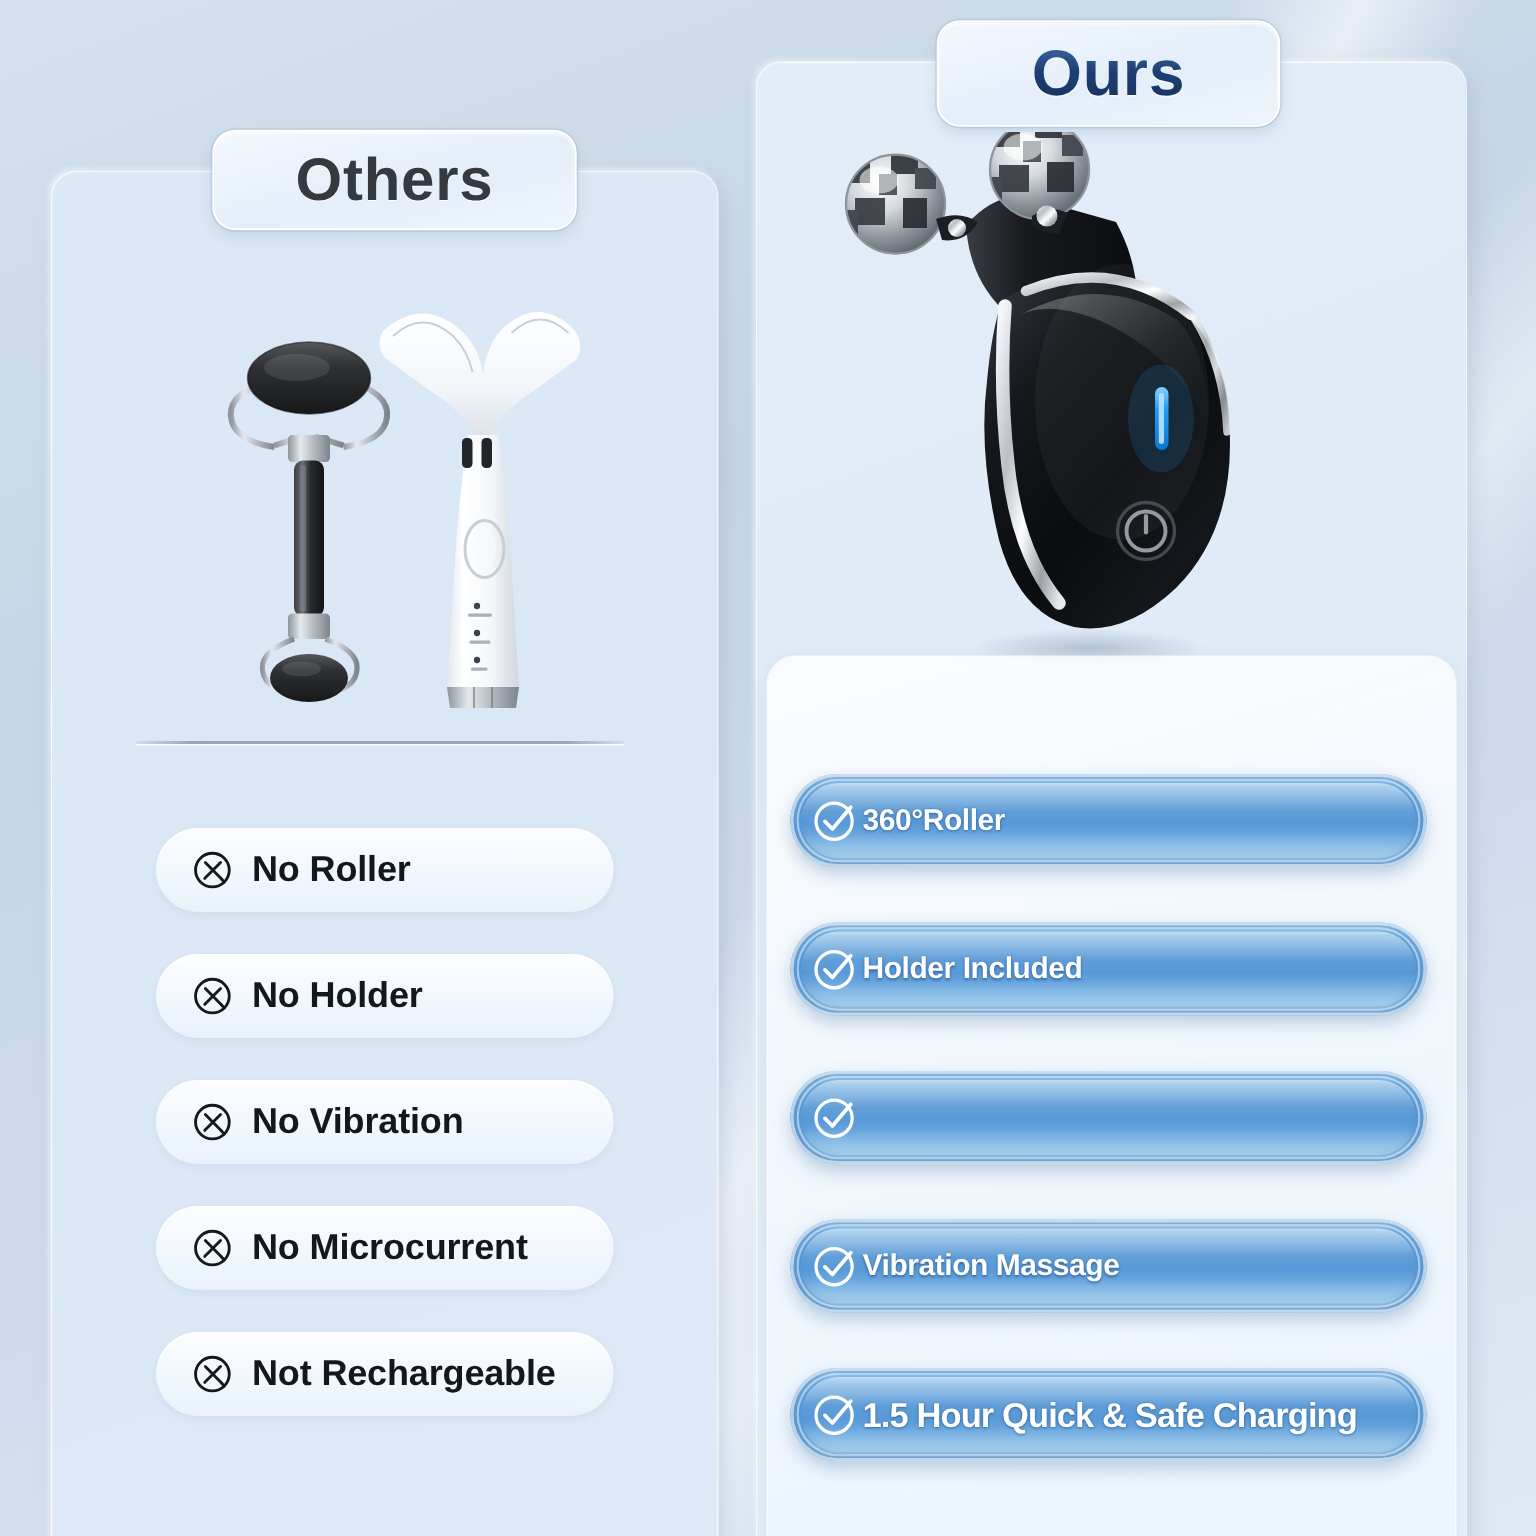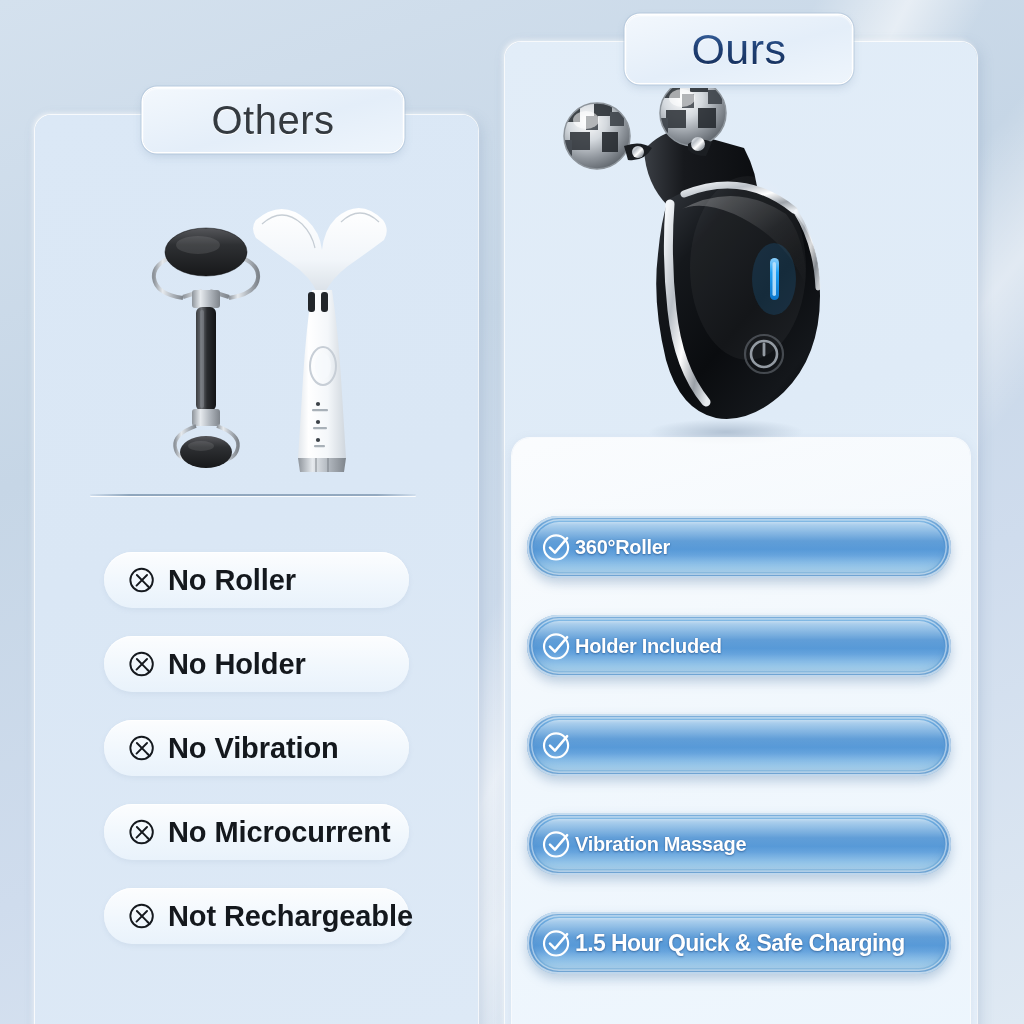--- a/index.html
+++ b/index.html
@@ -34,23 +34,23 @@
   
   .chip{
     position:absolute;display:flex;align-items:center;justify-content:center;
     border-radius:14px;
     background:linear-gradient(165deg,#f3f8fd 0%, #e4eef9 55%, #eef5fc 100%);
     box-shadow:0 0 0 1.5px #ffffff,
                0 0 0 2.5px rgba(168,190,214,.55),
                0 4px 10px rgba(120,145,175,.30),
                inset 0 1px 2px rgba(255,255,255,.95);
   }
-  #chip-others{ left:143px; top:88px; width:260px; height:64px; }
+  #chip-others{ left:143px; top:88px; width:240px; height:64px; }
   #chip-ours{ left:626px; top:15px; width:226px; height:68px; }
-  .chip-text{ font-weight:400; letter-spacing:.5px; line-height:1; }
+  .chip-text{ font-weight:700; letter-spacing:.5px; line-height:1; }
   #chip-others .chip-text{ font-size:40px; color:#343a40;
     text-shadow:0 1px 0 rgba(255,255,255,.9); }
   #chip-ours .chip-text{ font-size:43px;
     background:linear-gradient(180deg,#3f6ba8 0%, #1e3f74 45%, #17305c 100%);
     -webkit-background-clip:text;background-clip:text;color:transparent;
     -webkit-text-fill-color:transparent;
     filter:drop-shadow(0 1px 0 rgba(255,255,255,.85)); }
 
   
   #divider{
@@ -65,21 +65,21 @@
   .lpill{
     position:relative;display:flex;align-items:center;
     height:56px;margin-bottom:28px;padding-left:24px;
     border-radius:28px;
     background:linear-gradient(180deg, rgba(255,255,255,.92) 0%, rgba(246,251,255,.80) 55%, rgba(238,246,253,.72) 100%);
     box-shadow:inset 0 1px 1px rgba(255,255,255,.95),
                0 2px 5px rgba(130,155,185,.13);
   }
   .lpill:last-child{margin-bottom:0;}
   .xicon{width:29px;height:29px;flex:0 0 29px;margin-right:11px;}
-  .ltext{ font-size:29px;font-weight:700;color:#14181d;letter-spacing:-.1px;white-space:nowrap; }
+  .ltext{ font-size:24px;font-weight:700;color:#14181d;letter-spacing:-.1px;white-space:nowrap; }
 
   
   #right-card{
     position:absolute;left:512px;top:438px;width:458px;height:590px;
     border-radius:18px;border-bottom-left-radius:0;border-bottom-right-radius:0;
     background:linear-gradient(165deg, rgba(255,255,255,.86) 0%, rgba(246,251,255,.72) 50%, rgba(240,248,255,.68) 100%);
     box-shadow:0 0 0 1px rgba(255,255,255,.8),
                0 3px 12px rgba(120,145,175,.16);
   }
 

